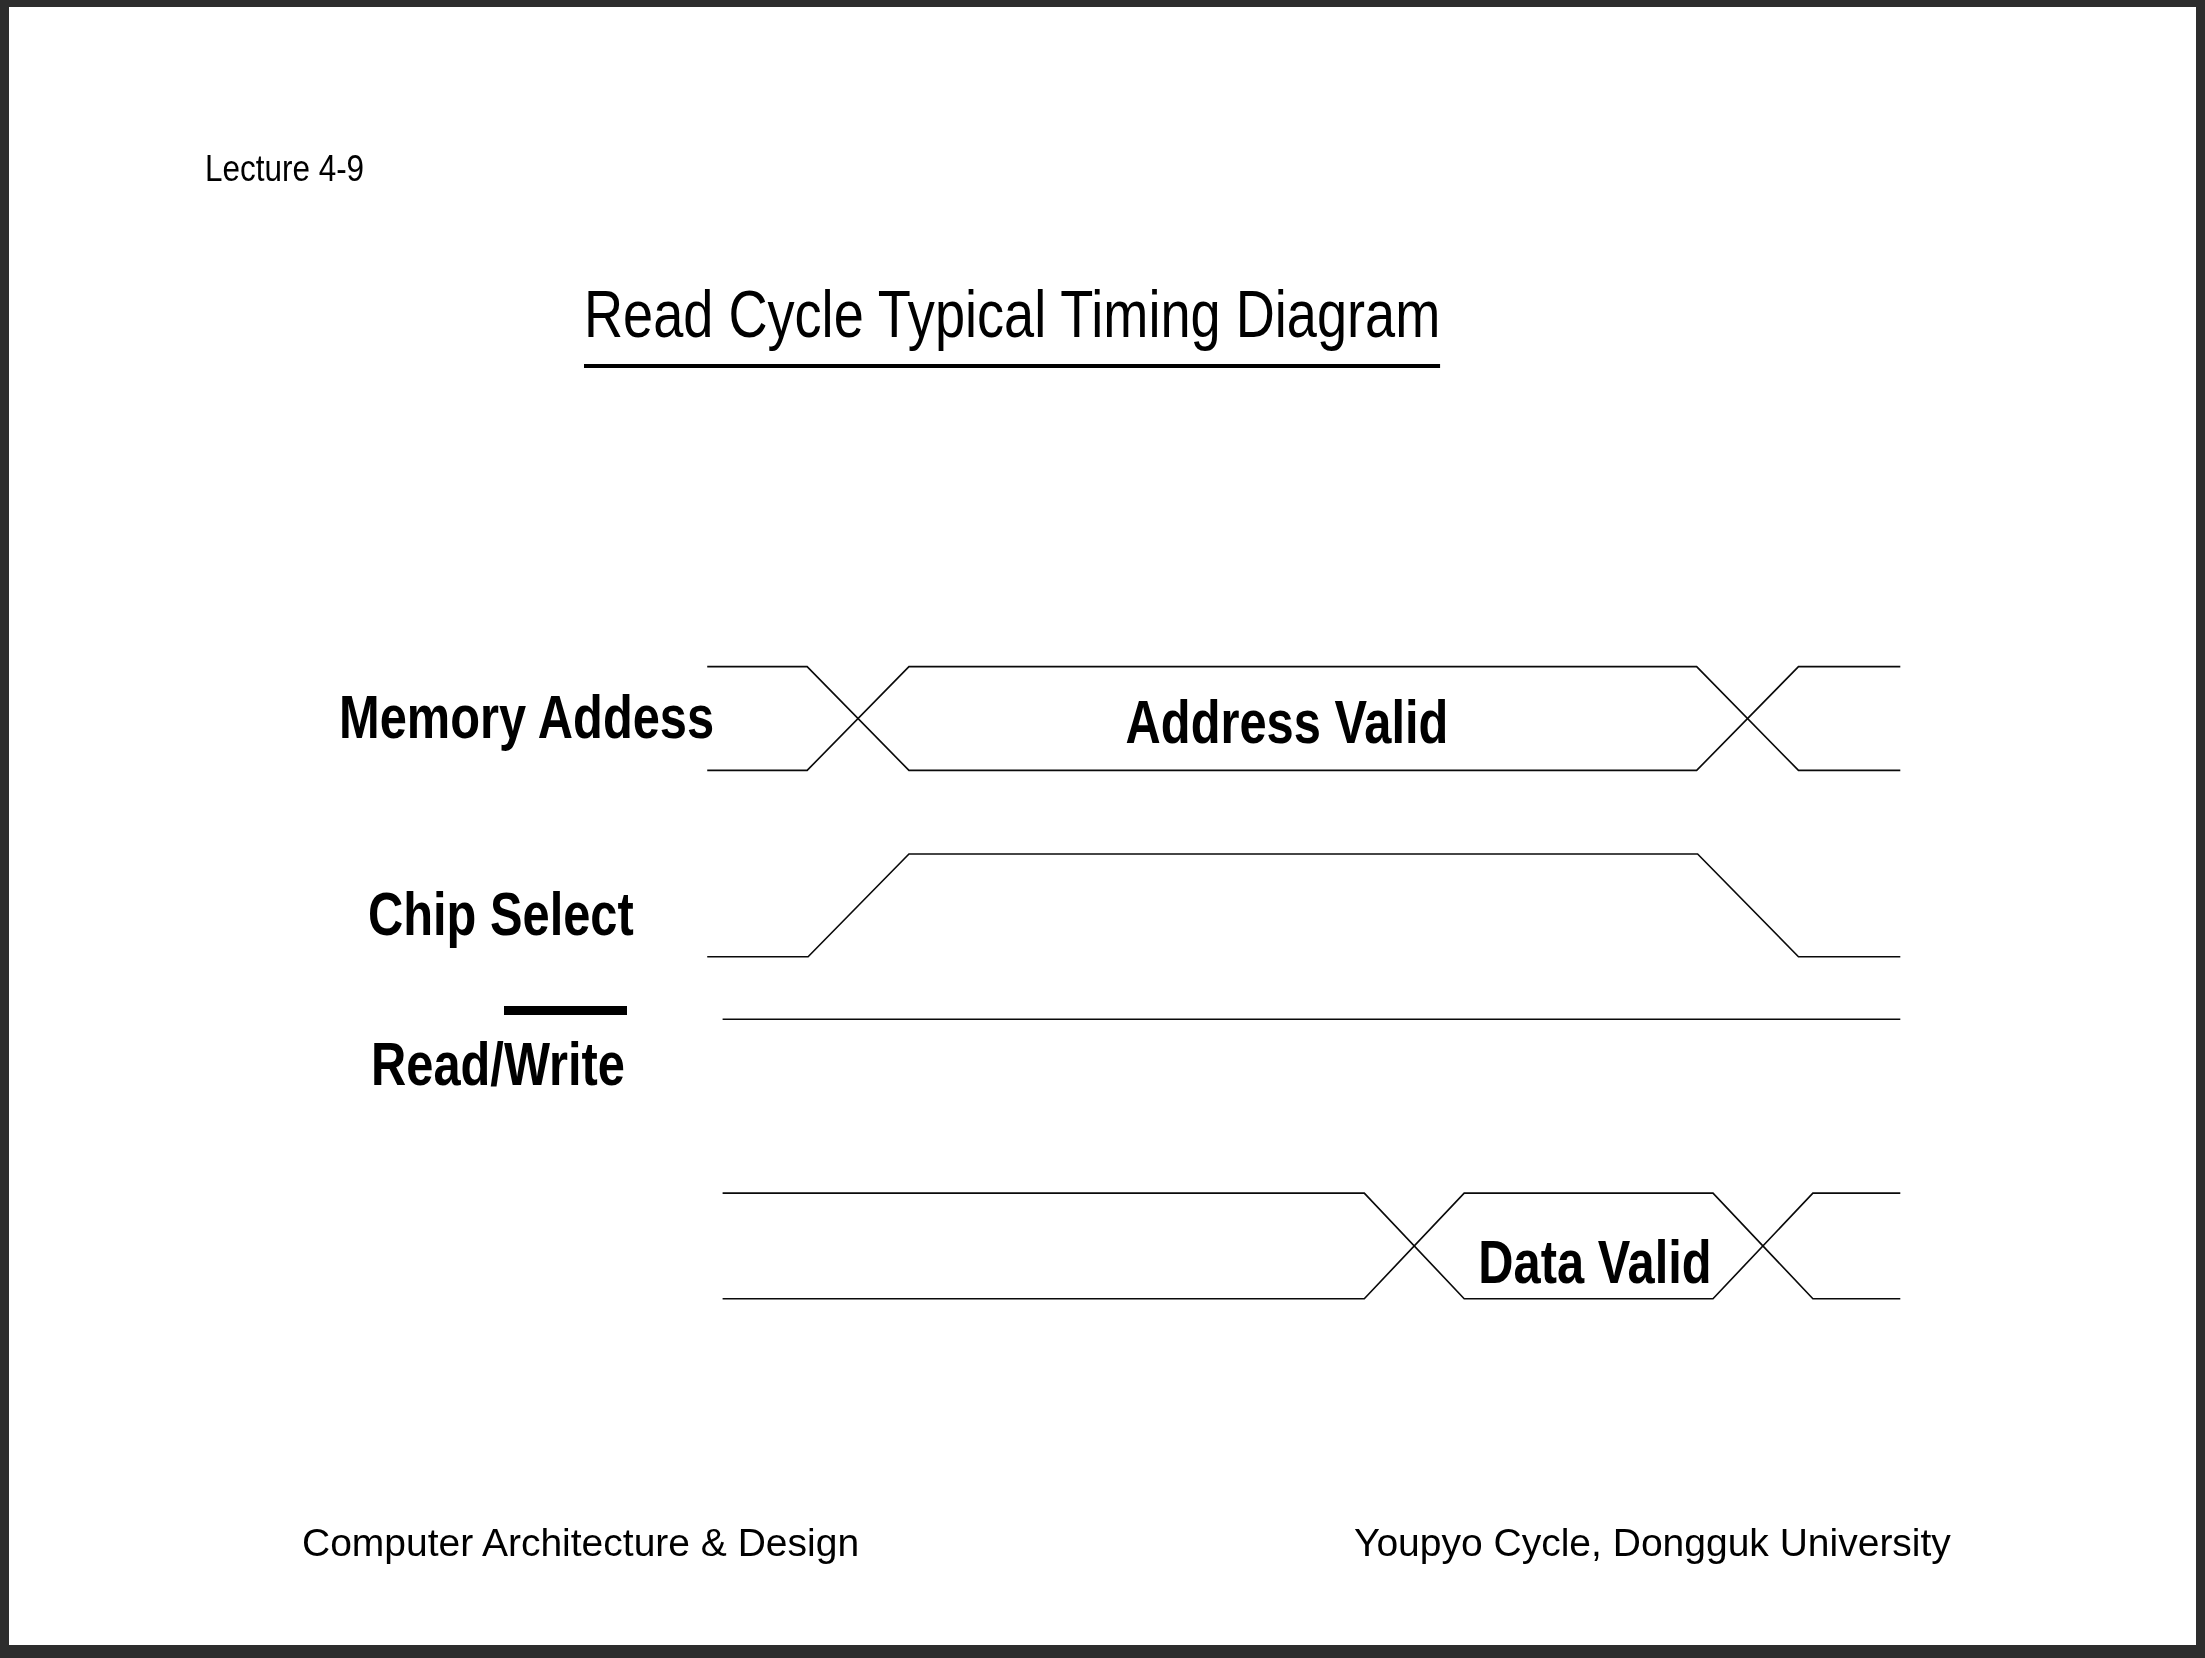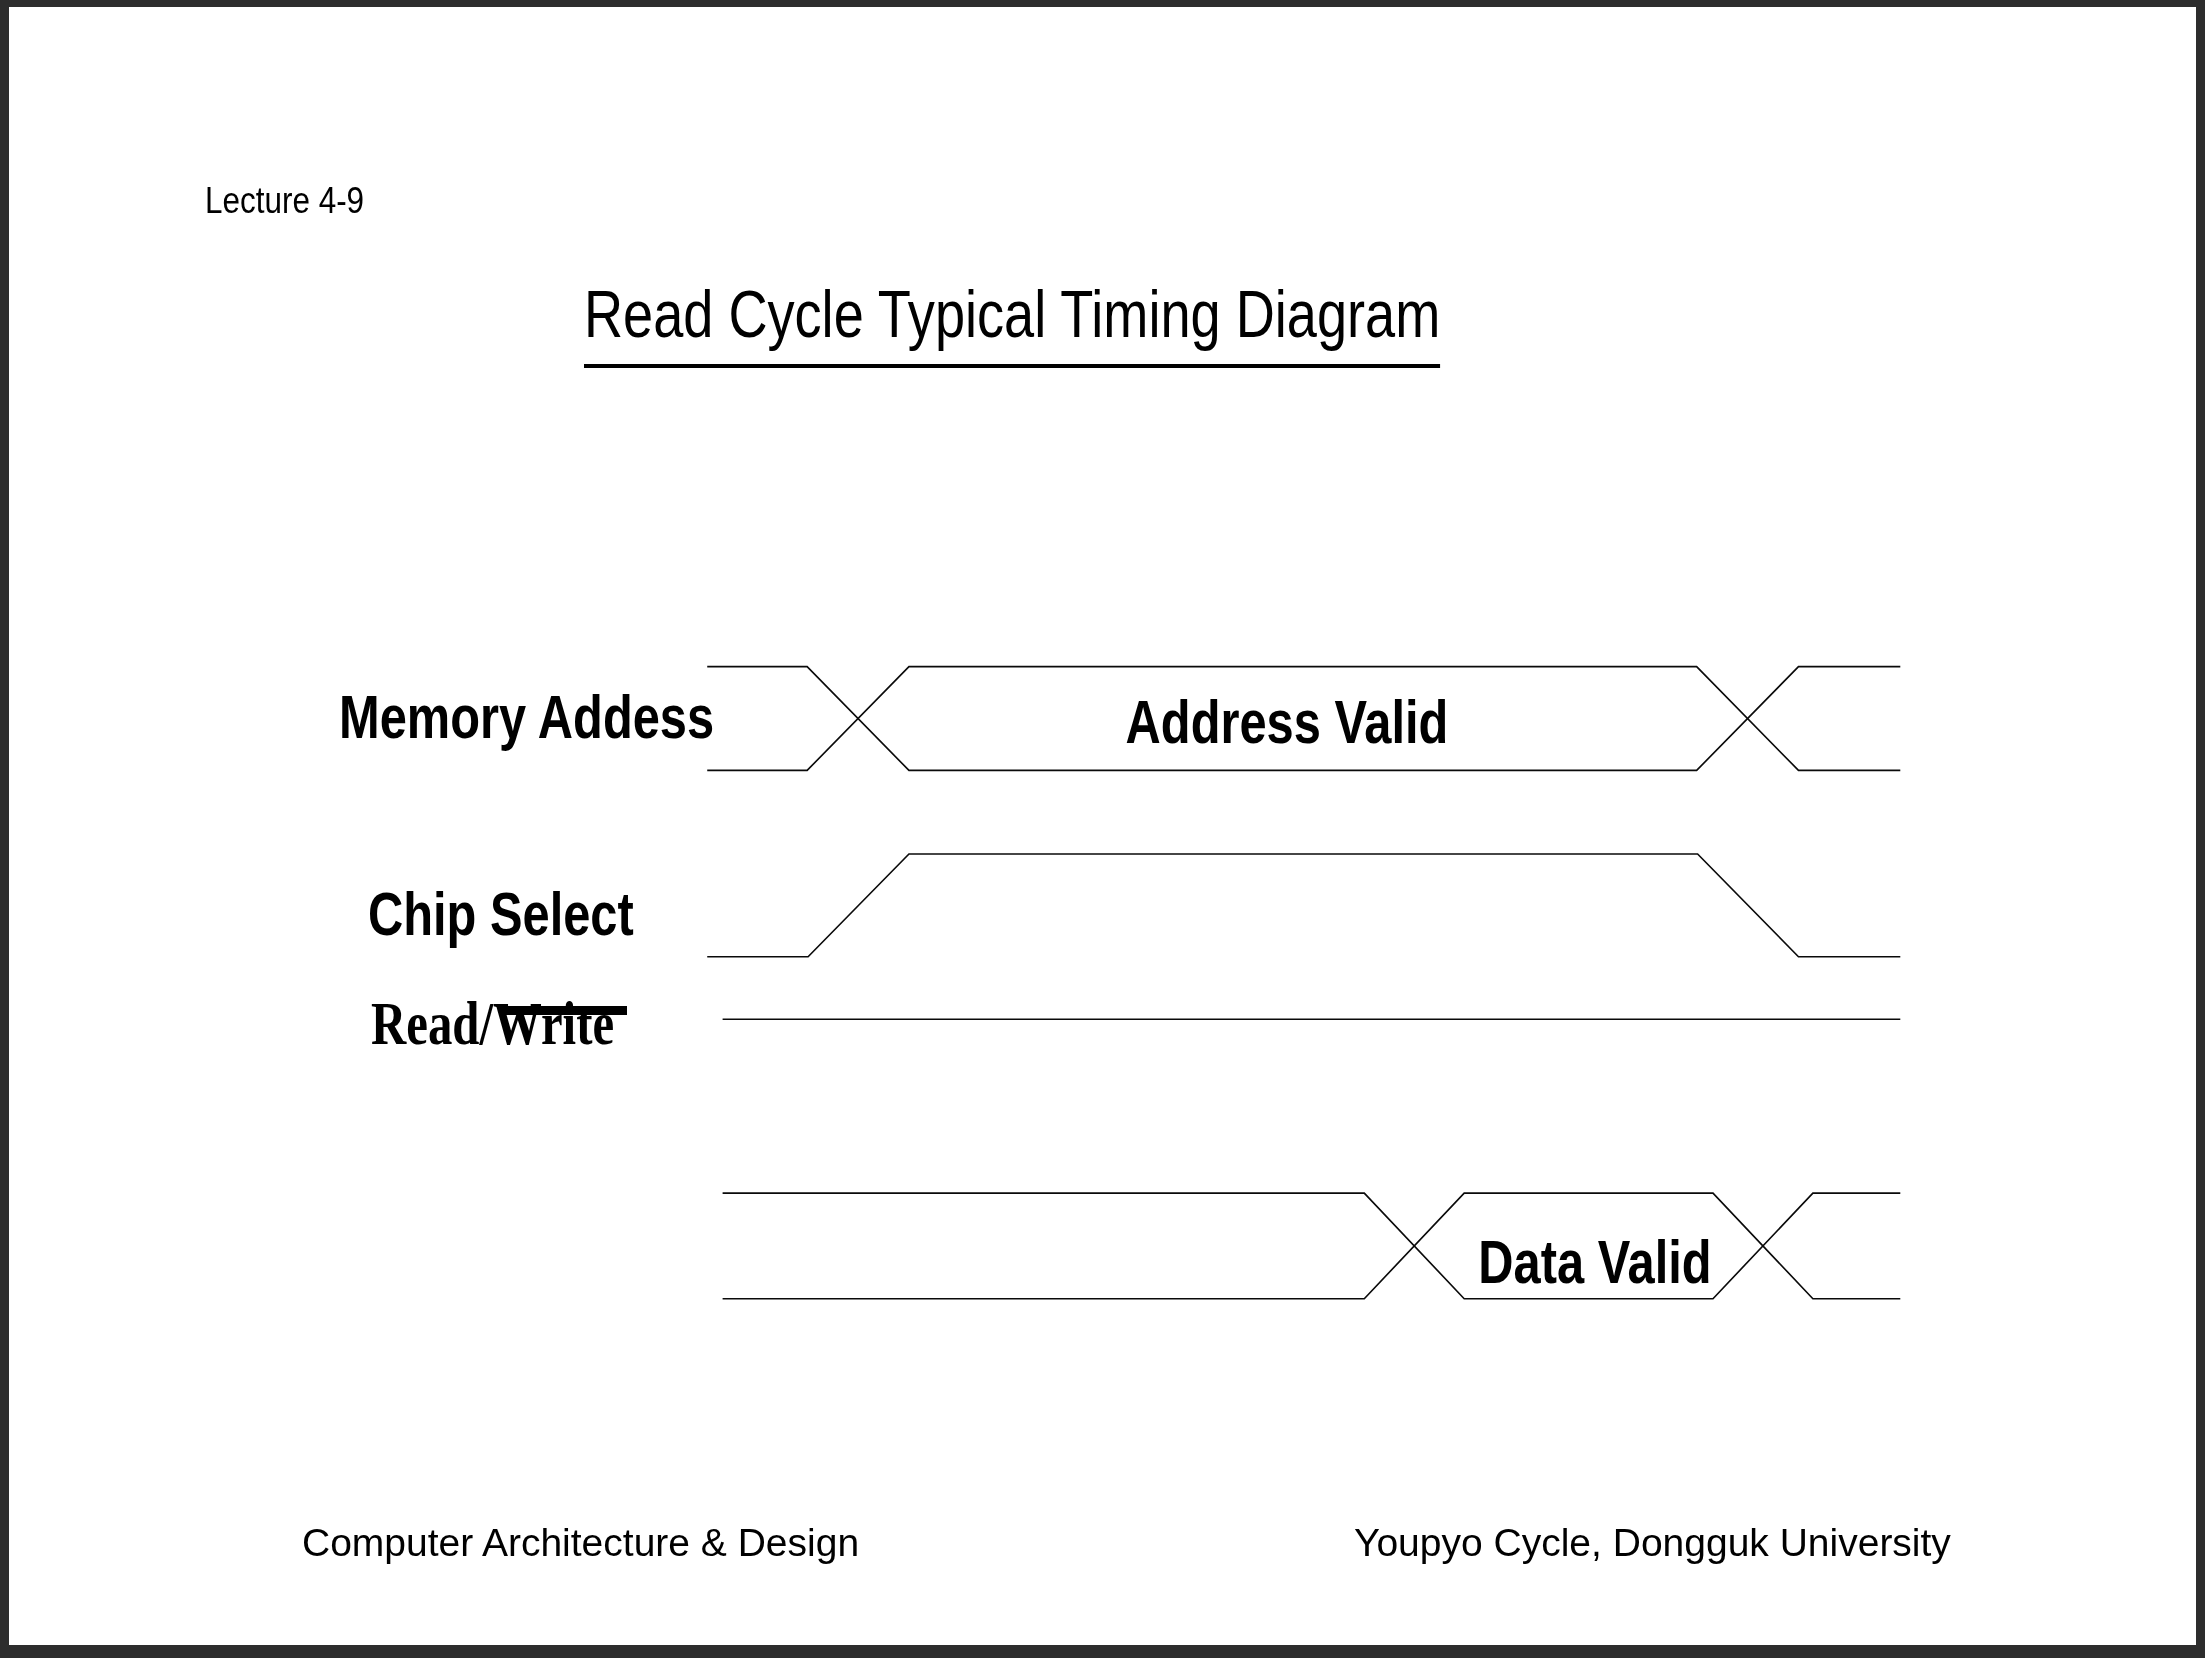--- a/index.html
+++ b/index.html
@@ -22,33 +22,33 @@
     z-index: 10;
   }
   .wave {
     position: absolute;
     left: 0; top: 0;
     z-index: 1;
   }
   .txt { position: absolute; white-space: nowrap; z-index: 2; }
   .cond { display: inline-block; transform: scaleX(0.8); transform-origin: 0 50%; }
   .cond-c { display: inline-block; transform: scaleX(0.8); transform-origin: 50% 50%; }
-  .lecture { left: 205px; top: 150px; font-size: 37px; line-height: 37px; margin-top: 32px; }
+  .lecture { left: 205px; top: 150px; font-size: 37px; line-height: 37px; }
   .lecture .cond { transform: scaleX(0.85); }
   .title { left: 584px; top: 273px; font-size: 66px; line-height: 82px; }
   .title .cond {
     transform: scaleX(0.82);
     border-bottom: 4.8px solid #000000;
     padding-bottom: 8.6px;
   }
   .siglabel { font-weight: bold; font-size: 61px; line-height: 61px; }
   .annot    { font-weight: bold; font-size: 61px; line-height: 61px; transform: translateX(-50%); }
   .lbl-memaddr { left: 339px; top: 687px; }
   .lbl-chipsel { left: 368px; top: 884px; }
-  .lbl-rw      { left: 371px; top: 993px; font-family: Liberation Serif, serif; }
+  .lbl-rw      { left: 371px; top: 1034px; }
   .lbl-dataout { left: 375px; top: 1230px; }
   .an-addr  { left: 1287px; top: 692px; }
   .an-data  { left: 1595px; top: 1232px; }
   .overline-bar {
     position: absolute;
     left: 504px; top: 1006px;
     width: 123px; height: 8.6px;
     background: #000000;
     z-index: 2;
   }

